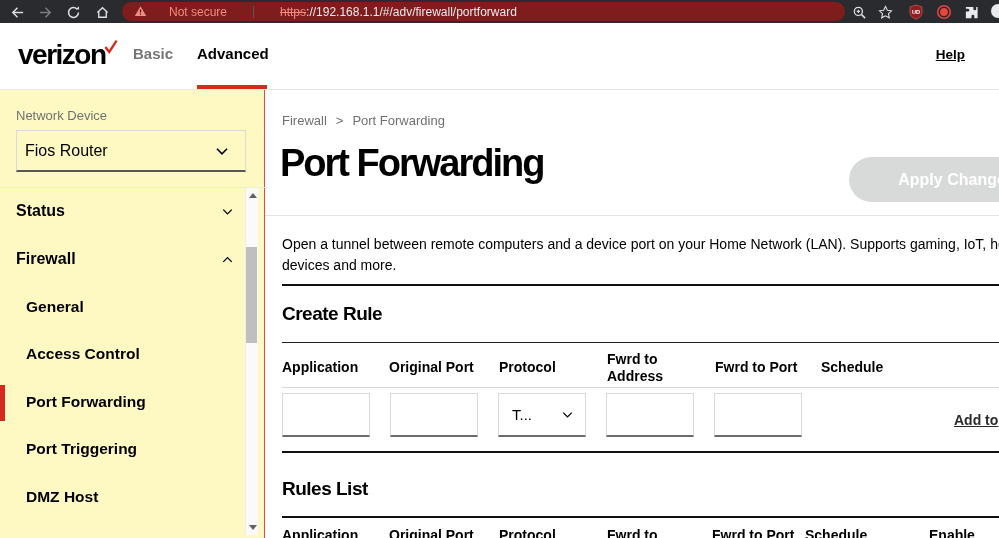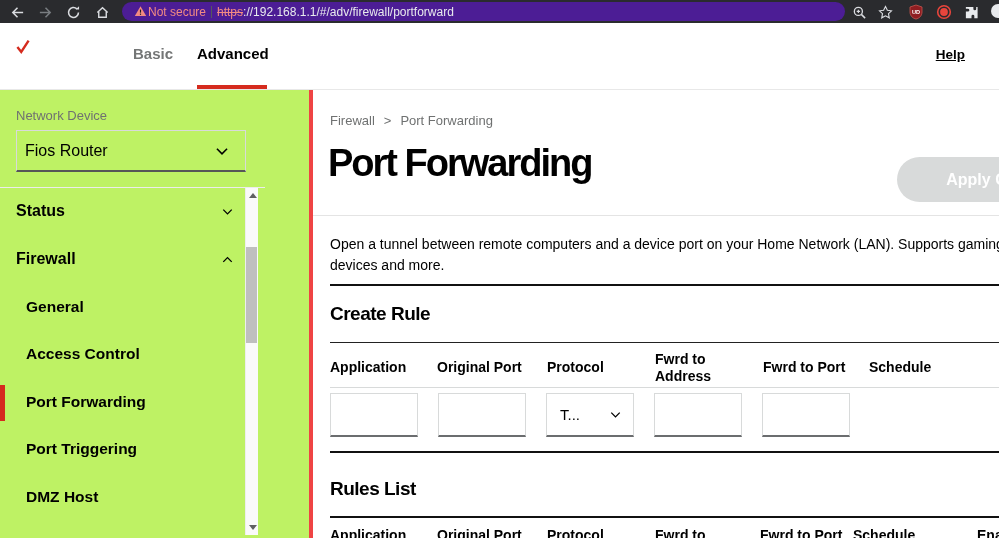--- a/index.html
+++ b/index.html
@@ -4,22 +4,22 @@
 <style>
   * { margin:0; padding:0; box-sizing:border-box; }
   html,body { width:999px; height:538px; overflow:hidden; background:#fff;
     font-family:"Liberation Sans", sans-serif; }
 
   
   .browser-bar { position:relative; height:23px; background:#2a2b2e; }
   .bicon { position:absolute; top:4px; width:16px; height:16px; display:flex;
     align-items:center; justify-content:center; cursor:pointer; }
   .addr-pill { position:absolute; left:122px; top:2px; width:723px; height:19px;
-    background:#4c1d95; border-radius:10px; display:flex; align-items:center;
-    padding:0 12px; gap:1px; }
+    background:#7f1d1d; border-radius:10px; display:flex; align-items:center;
+    padding:0 12px; gap:22px; }
   .addr-pill .sec-label { color:#f28b82; font-size:12px; }
   .addr-divider { width:1px; height:12px; background:#55585c; margin:0 4px; }
   .url { font-size:12px; color:#e8eaed; white-space:nowrap; }
   .url .scheme { color:#f28b82; text-decoration:line-through; }
   .avatar-partial { position:absolute; left:991px; top:4px; width:14px; height:14px;
     border-radius:50%; background:#e8eaed; }
 
   
   .site-header { position:relative; height:67px; background:#fff;
     border-bottom:1px solid #e8e8e8; }
@@ -29,22 +29,22 @@
   .tab { position:absolute; top:22px; font-size:15px; font-weight:bold; cursor:pointer; }
   .tab-basic { left:133px; color:#747676; }
   .tab-advanced { left:197px; color:#000; }
   .adv-underline { position:absolute; left:197px; bottom:0; width:70px; height:4px;
     background:#d52b1e; }
   .help-link { position:absolute; right:34px; top:24px; font-size:13.5px; color:#000;
     text-decoration:underline; cursor:pointer;font-weight:bold; }
 
   
   .layout { display:flex; height:448px; }
-  .sidebar { position:relative; width:313px; flex:none; border-right:4px solid #ef4444;
-    background:#bef264; }
+  .sidebar { position:relative; width:265px; flex:none; border-right:1px solid #ef4444;
+    background:#fef9c3; }
   .main { position:relative; flex:1; }
 
   
   .nd-label { position:absolute; left:16px; top:18px; font-size:13px; color:#6f7171; }
   .nd-select { position:absolute; left:16px; top:40px; width:230px; height:42px;
     border:1px solid #d8dada; border-bottom:2px solid #565757; display:flex;
     align-items:center; padding-left:8px; font-size:16px; color:#000; cursor:pointer; }
   .nd-select svg { position:absolute; right:14px; }
   .side-divider { position:absolute; left:0; top:97px; width:265px;
     border-top:1px solid #ececec; }
@@ -168,21 +168,21 @@
   </span>
   <span class="bicon" style="left:963px">
     <svg viewBox="0 0 16 16" width="15" height="15">
         <path d="M6 2h4v2.2a1.5 1.5 0 1 0 3 0V2h1.5v12H11v-2.2a1.5 1.5 0 1 0-3 0V14H2V7h2.2a1.5 1.5 0 1 0 0-3H2V2z" fill="#e8eaed"></path>
       </svg>
   </span>
   <span class="avatar-partial"></span>
 </div>
 
 <div class="site-header">
-  <div class="logo"><svg viewBox="0 0 20 20" width="14" height="14">
+  <div class="logo"><span>verizon</span><svg viewBox="0 0 20 20" width="14" height="14">
         <path d="M2 10l5.5 7L18 1" fill="none" stroke="#d52b1e" stroke-width="3.4"></path>
       </svg></div>
   <div class="tab tab-basic">Basic</div>
   <div class="tab tab-advanced">Advanced</div>
   <div class="adv-underline"></div>
   <div class="help-link">Help</div>
 </div>
 
 <div class="layout">
 

